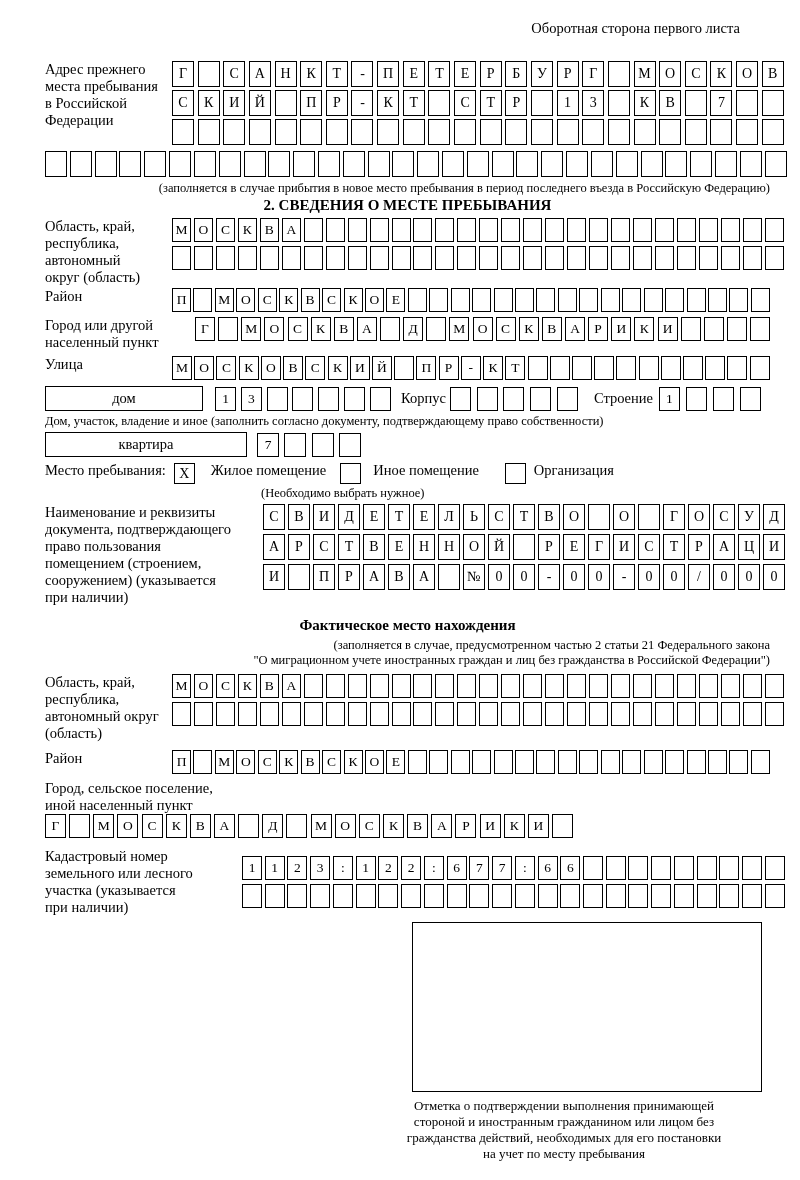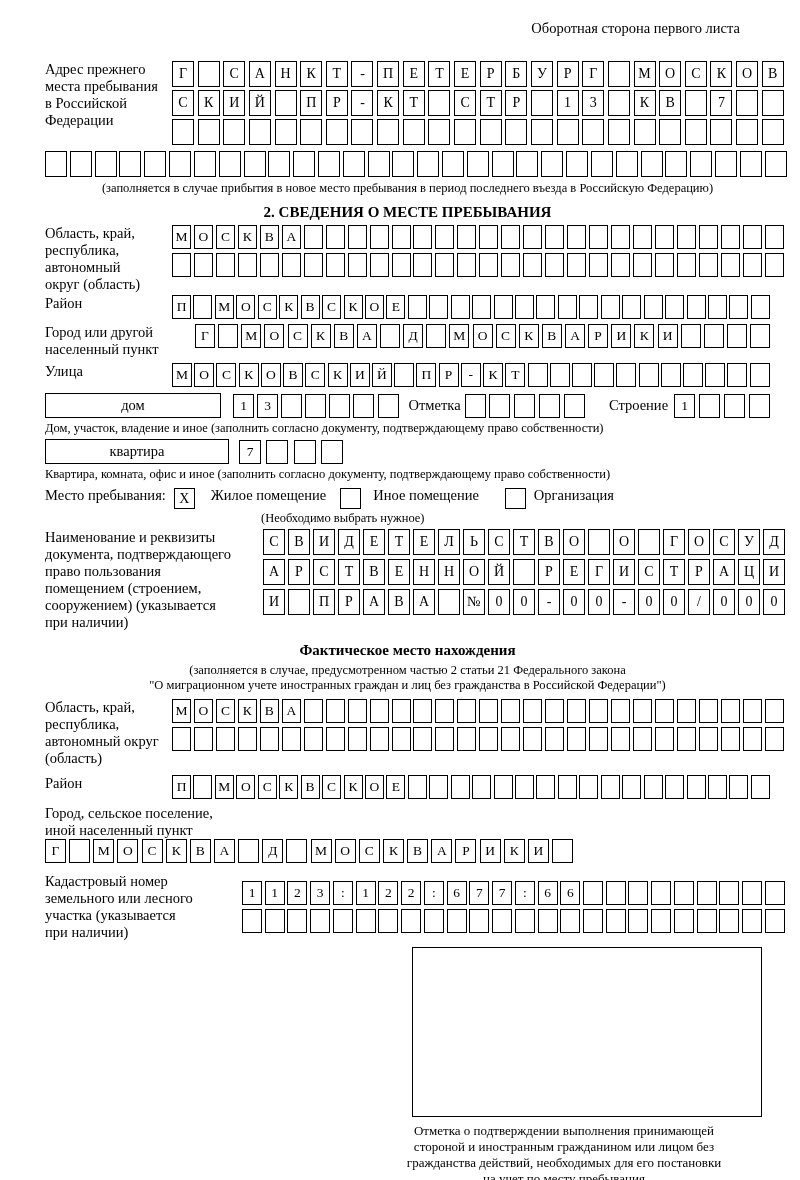--- a/index.html
+++ b/index.html
@@ -26,41 +26,41 @@
 
   .fieldrow { display:flex; align-items:flex-start; }
   .lbl { font-size:14.5px; line-height:17px; white-space:pre-line; flex:none; }
   .lbl-a  { width:127px; }
   .lbl-b  { width:150px; }
   .lbl-c  { width:218px; }
   .lbl-d  { width:212px; }
   .lbl-e  { width:197px; }
 
   .caption { font-size:12.5px; line-height:15px; }
-  .caption-c { text-align:center; }
+  .caption-c { text-align:right; }
   .sect-title { text-align:center; font-weight:bold; font-size:15px; line-height:18px; }
 
   .widebox {
     border:1.6px solid #000; height:25px; flex:none;
     display:flex; align-items:center; justify-content:center; font-size:14.5px;
   }
   .inline-lbl { font-size:14.5px; line-height:25px; white-space:nowrap; }
 
   .cb {
     flex:none; width:21px; height:21px; border:1.6px solid #000;
     display:flex; align-items:center; justify-content:center;
     font-size:14px; margin-top:1px;
   }
   .stay-row { display:flex; align-items:flex-start; font-size:14.5px; }
 
   .stamp-box { border:1.7px solid #000; width:350px; height:170px; margin-left:367px; }
   .stamp-note { width:470px; margin-left:284px; text-align:center; font-size:13px; line-height:16px; white-space:pre-line; }
 
   .mt3{margin-top:3px;} .mt4{margin-top:4px;} .mt5{margin-top:5px;} .mt6{margin-top:6px;}
-  .mt7{margin-top:7px;} .mt10{margin-top:10px;}
+  .mt7{} .mt10{margin-top:10px;}
   .minh70{min-height:70px;} .minh102{min-height:102px;} .minh36{min-height:36px;flex-direction:column;}
 </style>
 </head>
 <body>
 
 <div class="page">
 
   <div class="header-note">Оборотная сторона первого листа</div>
 
   <div class="fieldrow mt10" style="margin-top:24px">
@@ -347,58 +347,57 @@
         <div class="cell"></div>
         <div class="cell"></div>
         <div class="cell"></div>
         <div class="cell"></div>
         <div class="cell"></div>
         <div class="cell"></div>
       </div>
   </div>
 
   <div class="fieldrow mt6" style="align-items:center">
-    <div class="widebox" style="width:176px">дом</div>
+    <div class="widebox" style="width:158px">дом</div>
     <div class="grid" style="width:176px;--cw:21px;margin-left:12px">
         <div class="cell">1</div>
         <div class="cell">3</div>
         <div class="cell"></div>
         <div class="cell"></div>
         <div class="cell"></div>
         <div class="cell"></div>
         <div class="cell"></div>
       </div>
-    <div class="inline-lbl" style="margin-left:10px">Отметка</div>
+    <div class="inline-lbl" style="margin-left:10px">Корпус</div>
     <div class="grid" style="width:128px;--cw:21px;margin-left:4px">
         <div class="cell"></div>
         <div class="cell"></div>
         <div class="cell"></div>
         <div class="cell"></div>
         <div class="cell"></div>
       </div>
-    <div class="inline-lbl" style="margin-left:24px">Строение</div>
+    <div class="inline-lbl" style="margin-left:16px">Строение</div>
     <div class="grid" style="width:102px;--cw:21px;margin-left:6px">
         <div class="cell">1</div>
         <div class="cell"></div>
         <div class="cell"></div>
         <div class="cell"></div>
       </div>
   </div>
   <div class="caption mt3">Дом, участок, владение и иное (заполнить согласно документу, подтверждающему право собственности)</div>
 
   <div class="fieldrow mt3" style="align-items:center">
-    <div class="widebox" style="width:184px">квартира</div>
+    <div class="widebox" style="width:202px">квартира</div>
     <div class="grid" style="width:104px;--cw:22px;margin-left:10px">
         <div class="cell">7</div>
         <div class="cell"></div>
         <div class="cell"></div>
         <div class="cell"></div>
       </div>
   </div>
-  <div class="caption mt3">Квартира, комната, офис и иное (заполнить согласно документу, подтверждающему право собственности)</div>
 
   <div class="stay-row mt5">
     <span>Место пребывания:</span>
     <span class="cb" style="margin-left:8px">X</span>
     <span style="margin-left:16px">Жилое помещение</span>
     <span class="cb" style="margin-left:14px"></span>
     <span style="margin-left:12px">Иное помещение</span>
     <span class="cb" style="margin-left:26px"></span>
     <span style="margin-left:8px">Организация</span>
   </div>

